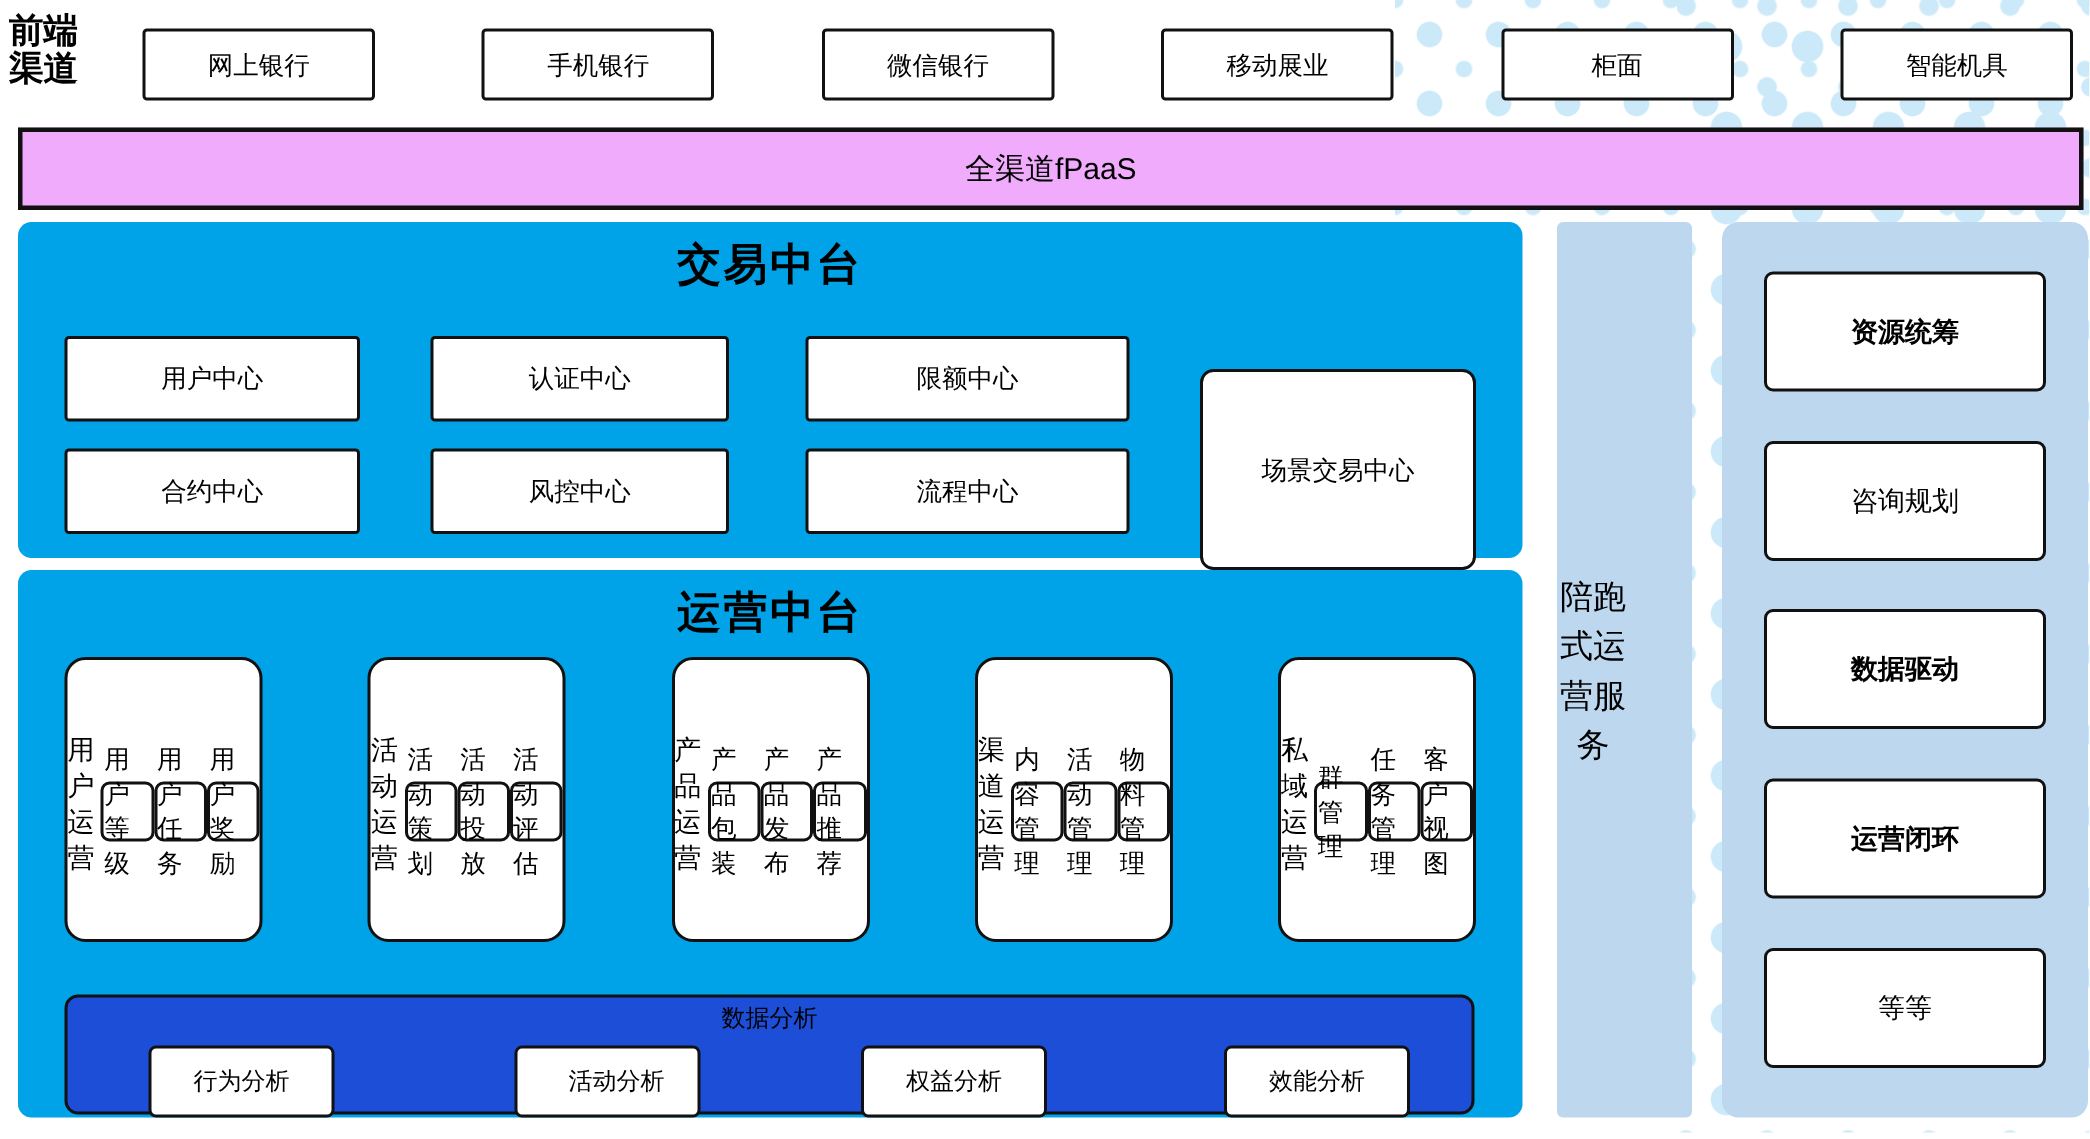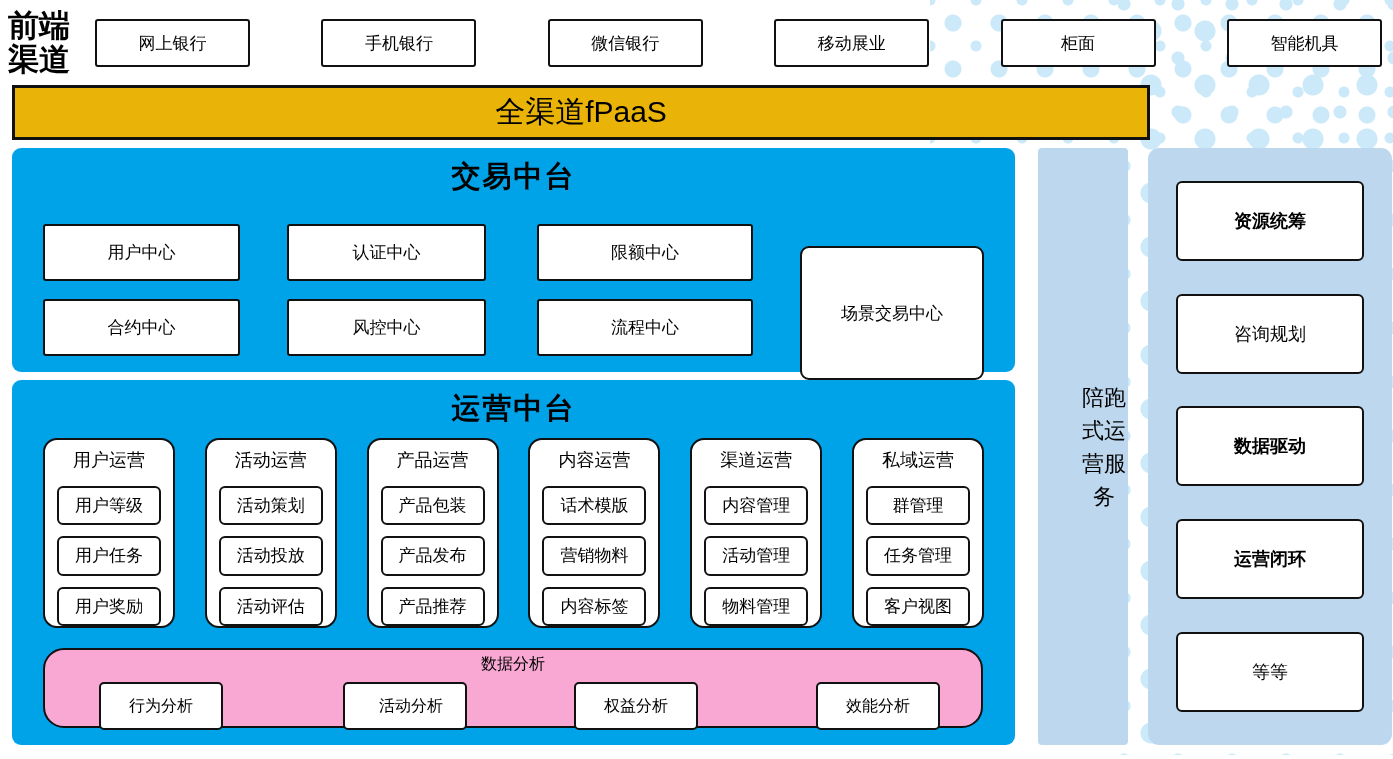--- a/index.html
+++ b/index.html
@@ -24,29 +24,29 @@
     background-image:
       radial-gradient(circle, var(--dot) 10px, transparent 11px),
       radial-gradient(circle, var(--dot) 6px, transparent 7px);
     background-size:54px 54px,54px 54px;
     background-position:6px 4px,33px 31px;}
 
   .layer{position:absolute;z-index:1;}
 
   
   .channel-label{left:6px;top:8px;width:66px;font-family:"DejaVu Serif","Liberation Serif",serif;
-    font-weight:bold;font-size:31px;line-height:1.1;text-align:center;}
+    font-weight:bold;font-size:23px;line-height:1.1;text-align:left;}
   .channel-boxes{left:95px;top:19px;right:11px;height:48px;display:flex;justify-content:space-between;}
   .wbox{background:#fff;border:2px solid var(--ink);border-radius:3px;
     display:flex;align-items:center;justify-content:center;font-size:17px;}
   .channel-box{width:155px;height:48px;border-width:2.5px;}
 
   
-  .fpaas{left:12px;top:85px;width:1138px;height:55px;background:#eab308;border:3px solid var(--ink);
-    display:flex;align-items:center;justify-content:center;font-size:30px;}
+  .fpaas{left:12px;top:85px;width:1377px;height:55px;background:#f0abfc;border:3px solid var(--ink);
+    display:flex;align-items:center;justify-content:center;font-size:20px;}
 
   
   .blue-sec{background:var(--accent);border-radius:9px;}
   .sec-title{position:absolute;top:9px;left:0;right:0;text-align:center;
     font-size:29px;font-weight:bold;letter-spacing:2px;}
   .trans{left:12px;top:148px;width:1003px;height:224px;}
   .ops{left:12px;top:380px;width:1003px;height:365px;}
 
   
   .tbox{position:absolute;height:57px;}
@@ -55,34 +55,34 @@
   .t-limit{left:525px;top:76px;width:216px;}
   .t-contract{left:31px;top:151px;width:197px;}
   .t-risk{left:275px;top:151px;width:199px;}
   .t-flow{left:525px;top:151px;width:216px;}
   .t-scene{left:788px;top:74px;width:184px;height:134px;border-radius:9px;margin-top:24px;}
 
   
   .ops-cols{position:absolute;left:31px;top:58px;width:941px;height:190px;
     display:flex;justify-content:space-between;}
   .ops-col{width:132px;height:190px;background:#fff;border:2.5px solid var(--ink);border-radius:14px;
-    display:flex;flex-direction:column;align-items:center;padding-top:5px;}
+    display:flex;flex-direction:row;align-items:center;padding-top:5px;}
   .col-header{font-size:18px;height:30px;display:flex;align-items:center;}
   .sub-box{width:104px;height:40px;margin-top:11px;border-width:2px;border-radius:6px;font-size:17px;}
 
   
-  .analysis{position:absolute;left:31px;top:268px;width:940px;height:80px;background:#f9a8d4;
-    border:2.5px solid var(--ink);border-radius:21px;}
+  .analysis{position:absolute;left:31px;top:283px;width:940px;height:80px;background:#1d4ed8;
+    border:2.5px solid var(--ink);border-radius:9px;}
   .analysis-title{position:absolute;top:4px;left:0;right:0;text-align:center;font-size:16px;}
   .abox{position:absolute;top:32px;width:124px;height:48px;border-width:2px;border-radius:5px;font-size:16px;}
   .a-behavior{left:54px;} .a-activity{left:298px;padding-left:12px;} .a-equity{left:529px;} .a-efficiency{left:771px;}
 
   
   .side-bar{left:1038px;top:148px;width:90px;height:597px;background:var(--panel);border-radius:4px;
-    display:flex;align-items:center;justify-content:flex-end;}
+    display:flex;align-items:center;justify-content:flex-start;}
   .side-text{width:48px;font-size:22px;line-height:1.5;text-align:center;word-break:break-all;}
 
   
   .right-panel{left:1148px;top:148px;width:244px;height:597px;background:var(--panel);border-radius:11px;
     display:flex;flex-direction:column;align-items:center;justify-content:space-evenly;}
   .panel-box{width:188px;height:80px;border-width:2.5px;border-radius:6px;font-size:18px;}
   .bold{font-weight:bold;}
 </style>
 </head>
 <body>
@@ -131,26 +131,20 @@
         <div class="wbox sub-box">活动投放</div>
         <div class="wbox sub-box">活动评估</div>
       </div>
       <div class="ops-col">
         <div class="col-header">产品运营</div>
         <div class="wbox sub-box">产品包装</div>
         <div class="wbox sub-box">产品发布</div>
         <div class="wbox sub-box">产品推荐</div>
       </div>
       <div class="ops-col">
-        <div class="col-header">内容运营</div>
-        <div class="wbox sub-box">话术模版</div>
-        <div class="wbox sub-box">营销物料</div>
-        <div class="wbox sub-box">内容标签</div>
-      </div>
-      <div class="ops-col">
         <div class="col-header">渠道运营</div>
         <div class="wbox sub-box">内容管理</div>
         <div class="wbox sub-box">活动管理</div>
         <div class="wbox sub-box">物料管理</div>
       </div>
       <div class="ops-col">
         <div class="col-header">私域运营</div>
         <div class="wbox sub-box">群管理</div>
         <div class="wbox sub-box">任务管理</div>
         <div class="wbox sub-box">客户视图</div>

